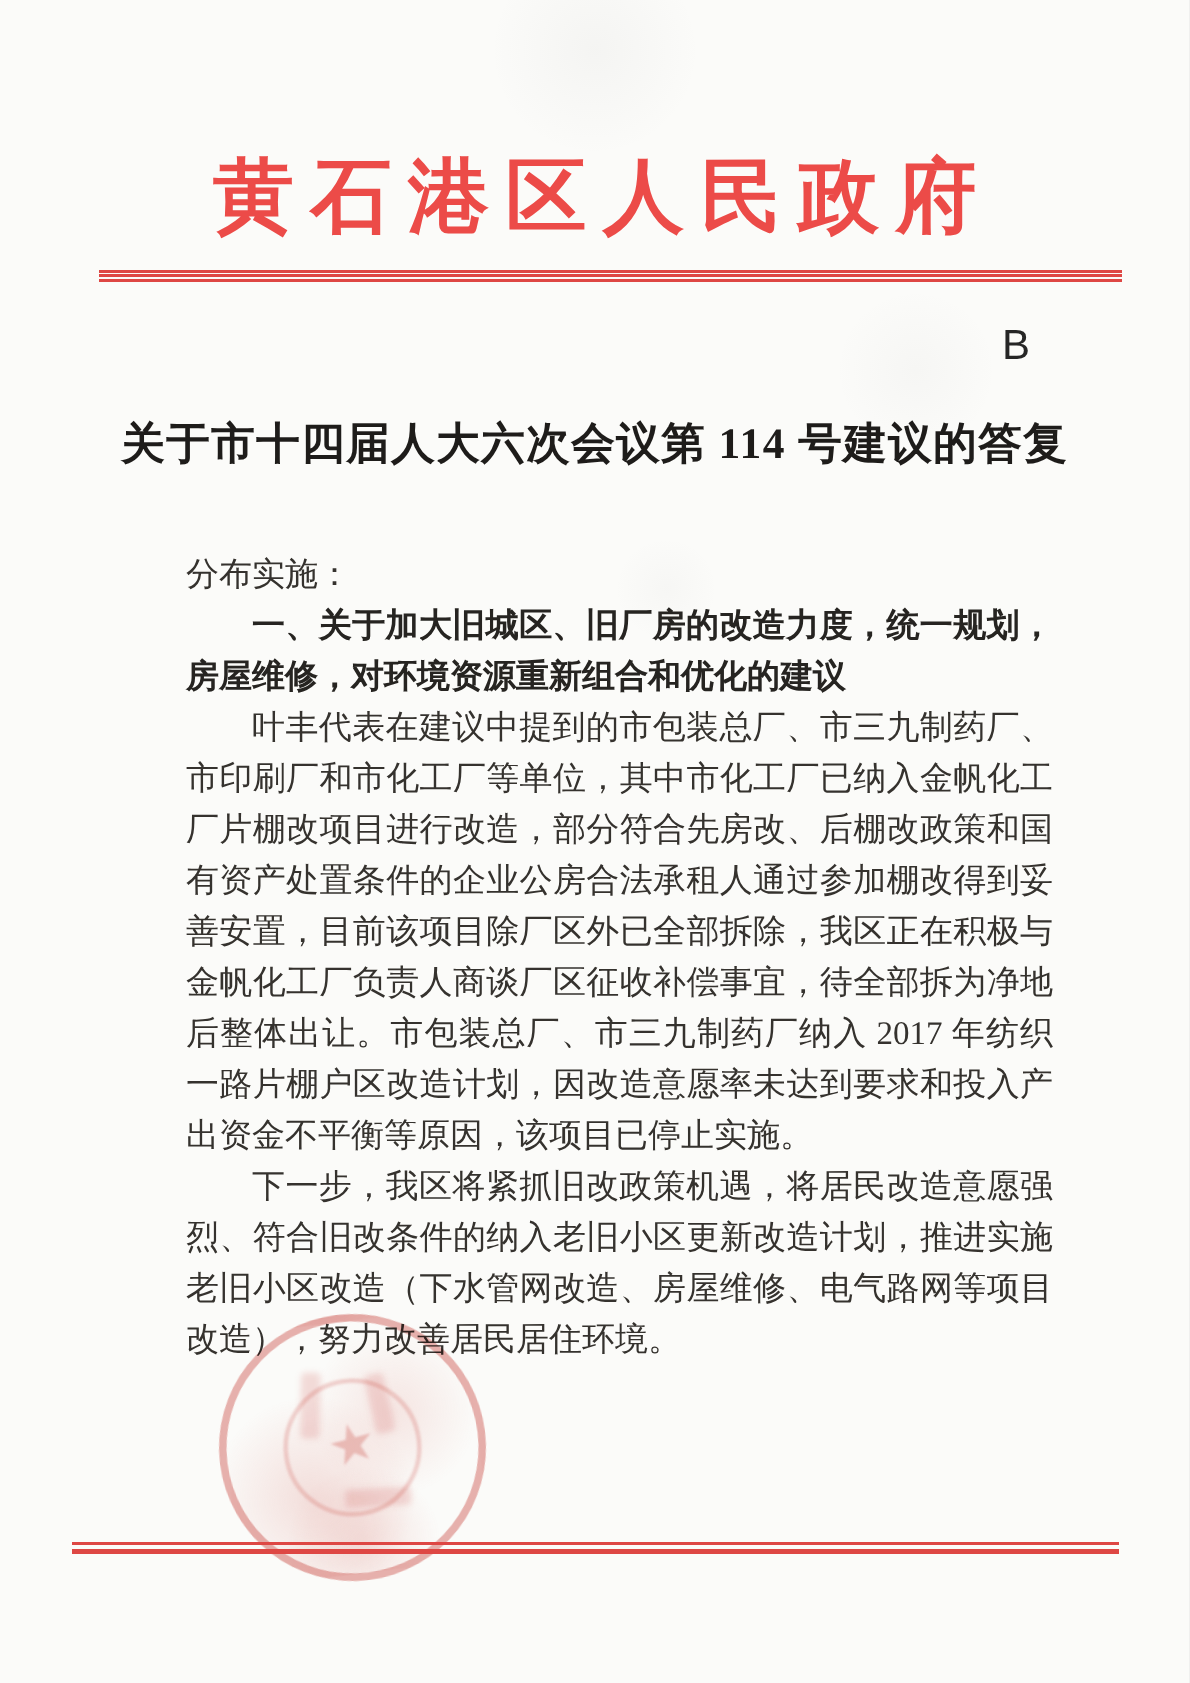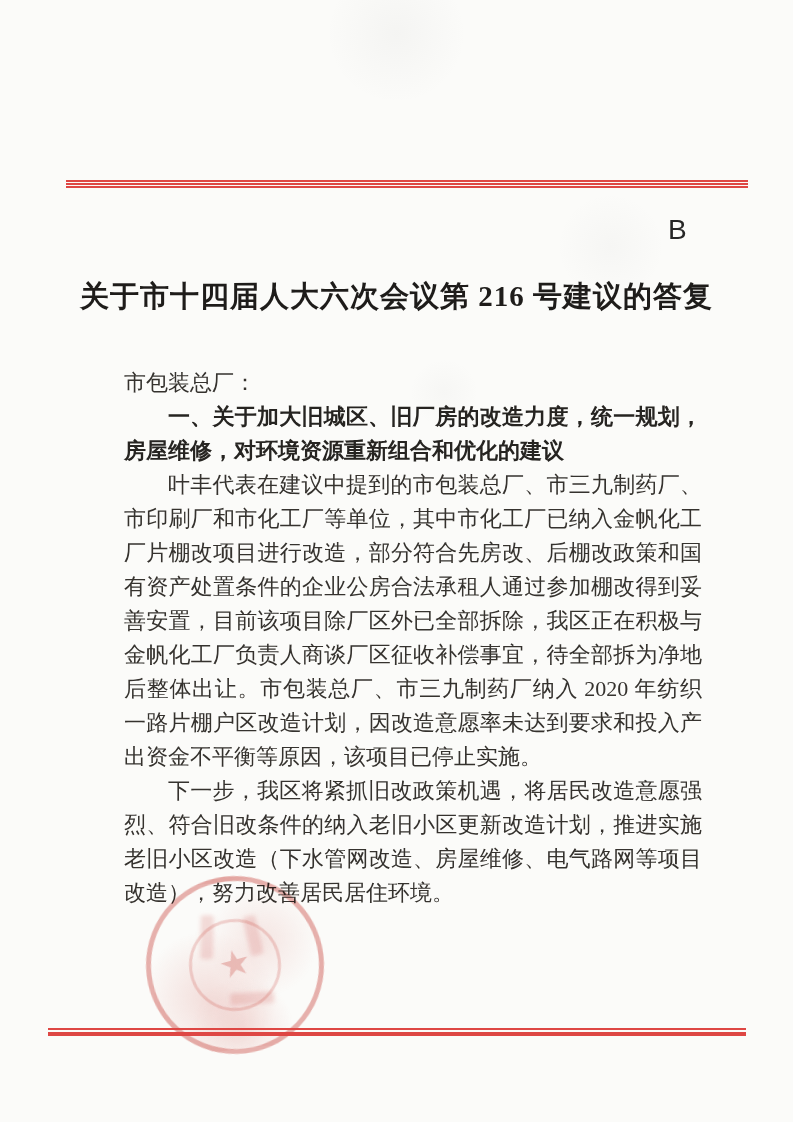--- a/index.html
+++ b/index.html
@@ -102,31 +102,32 @@
   }
   .seal-mark.m1{left:58px;top:36px;width:13px;height:44px;transform:rotate(8deg);}
   .seal-mark.m2{left:104px;top:42px;width:13px;height:40px;transform:rotate(-6deg);}
   .seal-mark.m3{left:80px;top:118px;width:44px;height:12px;transform:rotate(4deg);}
 </style>
 </head>
 <body>
 
 <div class="page">
 
+  <div class="agency-name">黄石港区人民政府</div>
 
   <div class="letterhead-rule"></div>
 
   <div class="copy-mark">B</div>
 
-  <div class="doc-title">关于市十四届人大六次会议第 216 号建议的答复</div>
+  <div class="doc-title">关于市十四届人大六次会议第 114 号建议的答复</div>
 
   <div class="doc-body">
-    <p>市包装总厂：</p>
+    <p>分布实施：</p>
     <p class="indent section-heading">一、关于加大旧城区、旧厂房的改造力度，统一规划，房屋维修，对环境资源重新组合和优化的建议</p>
-    <p class="indent">叶丰代表在建议中提到的市包装总厂、市三九制药厂、市印刷厂和市化工厂等单位，其中市化工厂已纳入金帆化工厂片棚改项目进行改造，部分符合先房改、后棚改政策和国有资产处置条件的企业公房合法承租人通过参加棚改得到妥善安置，目前该项目除厂区外已全部拆除，我区正在积极与金帆化工厂负责人商谈厂区征收补偿事宜，待全部拆为净地后整体出让。市包装总厂、市三九制药厂纳入 2020 年纺织一路片棚户区改造计划，因改造意愿率未达到要求和投入产出资金不平衡等原因，该项目已停止实施。</p>
+    <p class="indent">叶丰代表在建议中提到的市包装总厂、市三九制药厂、市印刷厂和市化工厂等单位，其中市化工厂已纳入金帆化工厂片棚改项目进行改造，部分符合先房改、后棚改政策和国有资产处置条件的企业公房合法承租人通过参加棚改得到妥善安置，目前该项目除厂区外已全部拆除，我区正在积极与金帆化工厂负责人商谈厂区征收补偿事宜，待全部拆为净地后整体出让。市包装总厂、市三九制药厂纳入 2017 年纺织一路片棚户区改造计划，因改造意愿率未达到要求和投入产出资金不平衡等原因，该项目已停止实施。</p>
     <p class="indent">下一步，我区将紧抓旧改政策机遇，将居民改造意愿强烈、符合旧改条件的纳入老旧小区更新改造计划，推进实施老旧小区改造（下水管网改造、房屋维修、电气路网等项目改造），努力改善居民居住环境。</p>
   </div>
 
   <div class="seal">
     <div class="seal-ring"></div>
     <div class="seal-inner-ring"></div>
     <div class="seal-star">★</div>
     <div class="seal-mark m1"></div>
     <div class="seal-mark m2"></div>
     <div class="seal-mark m3"></div>

